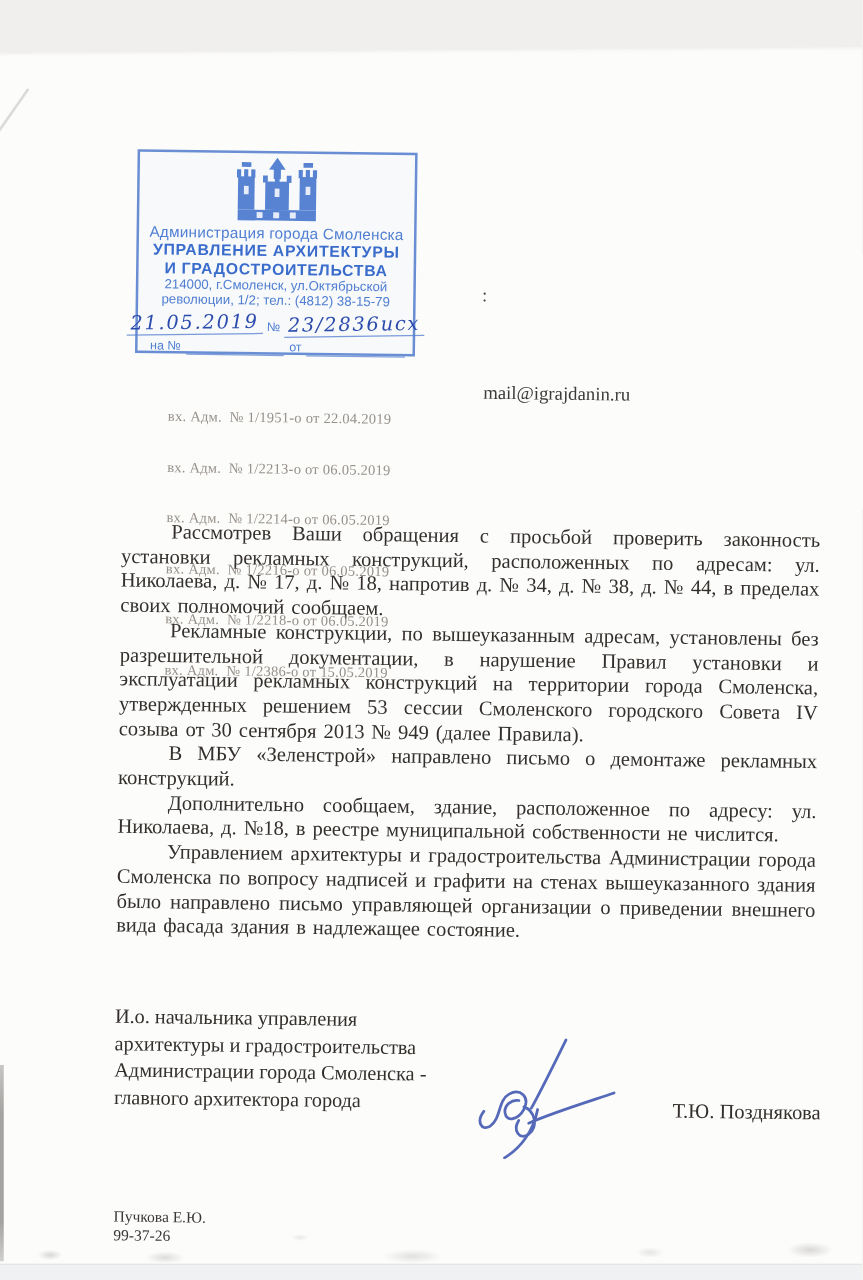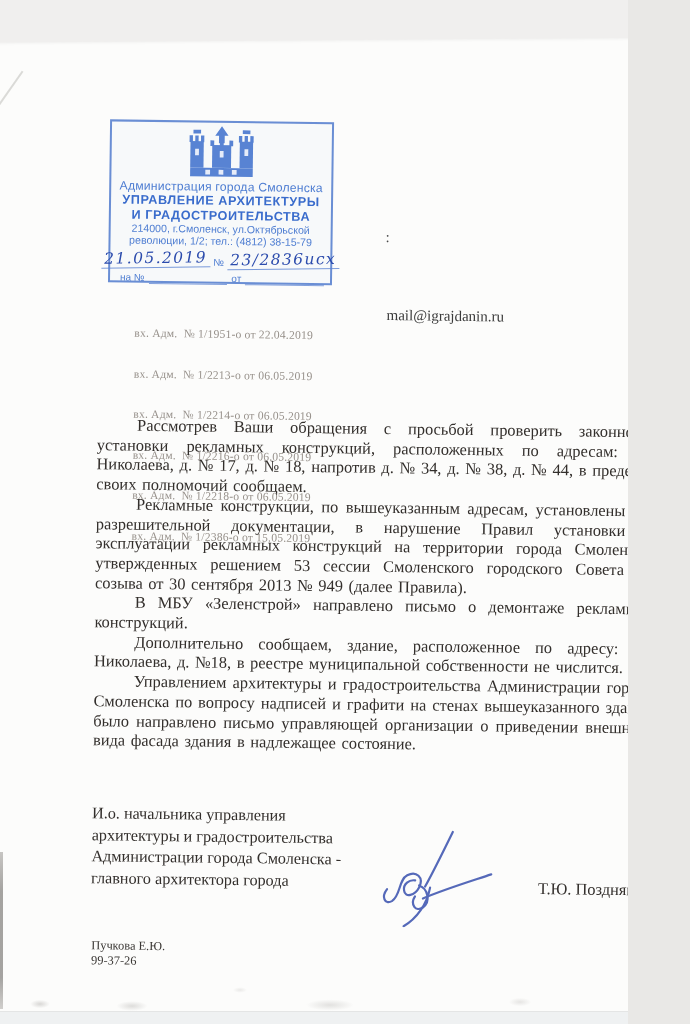--- a/index.html
+++ b/index.html
@@ -2,23 +2,22 @@
 <html><head>
 <meta charset="utf-8">
 <style>
   html,body{margin:0;padding:0;}
   body{
     width:690px;height:1024px;overflow:hidden;
     background:#e9e8e6;
     font-family:"Liberation Serif", serif;
   }
   .scan{
-    position:relative;width:615px;height:1024px;overflow:hidden;
+    position:relative;width:690px;height:1024px;overflow:hidden;
     background:#fcfcfb;
-    padding-left:13px;
   }
   
   .top-band{
     position:absolute;left:-14px;top:-58px;width:720px;height:98px;
     background:#f0efee;transform:rotate(-0.4deg);
     box-shadow:0 1px 3px rgba(0,0,0,0.05);
   }
   .bottom-band{
     position:absolute;left:0;top:1011px;width:690px;height:13px;
     background:#eff1f2;border-top:1px solid #e4e5e5;
@@ -106,21 +105,21 @@
   .body-text p{margin:0;text-indent:40px;}
 
   
   .sig-block{position:absolute;left:98px;top:806px;width:565px;height:120px;}
   .sig-left{width:290px;font-size:16.2px;line-height:21.6px;}
   .sig-mark{position:absolute;left:282px;top:18px;}
   .signer-name{position:absolute;left:447px;top:70px;font-size:16.4px;white-space:nowrap;}
 
   
   .executor{
-    position:absolute;left:99px;top:941px;
+    position:absolute;left:99px;top:969px;
     font-size:12.4px;line-height:14.8px;color:#3a3734;
   }
 </style>
 </head>
 <body>
 
 <div class="scan">
   <div class="top-band"></div>
   <div class="bottom-band"></div>
   <div class="smudge-strip"></div>

